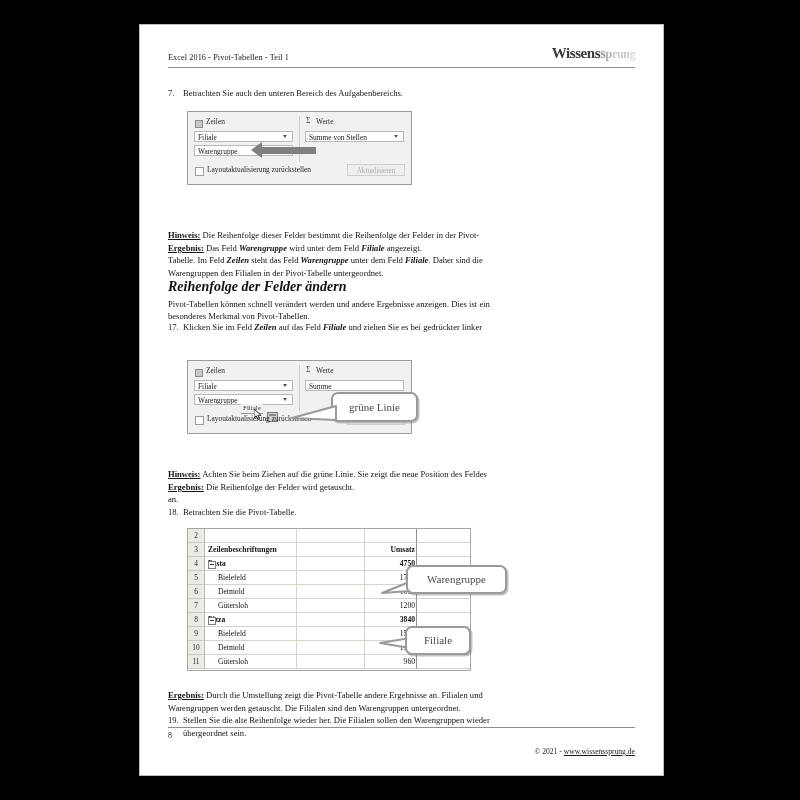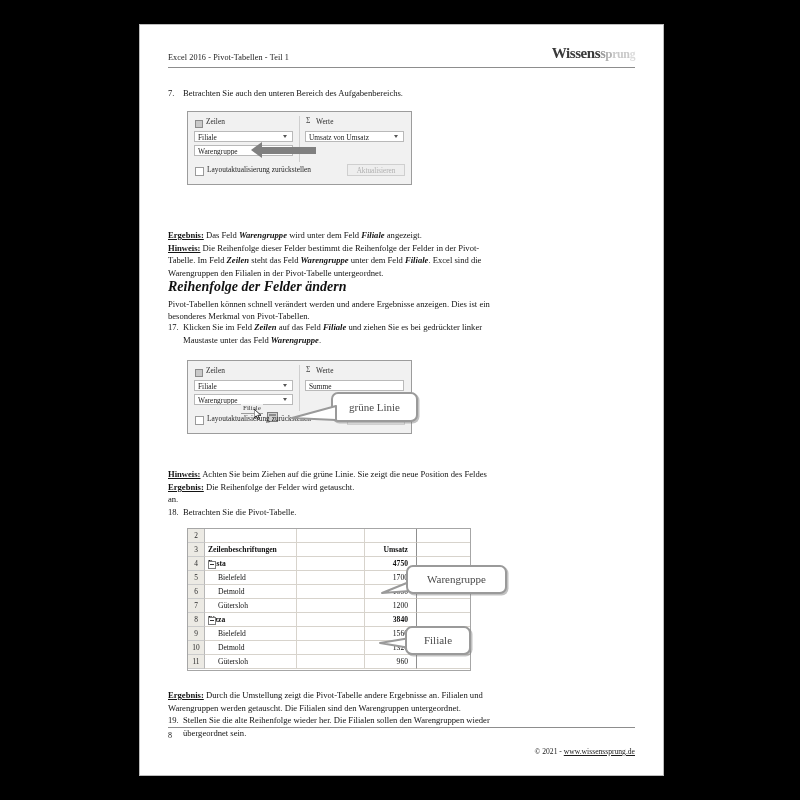--- a/index.html
+++ b/index.html
@@ -124,21 +124,21 @@
     white-space:nowrap;overflow:hidden;
   }
   .grid .cB{
     position:absolute;left:109px;width:68px;height:100%;
     border-right:1px solid #d7d3cc;border-bottom:1px solid #d7d3cc;box-sizing:border-box;
   }
   .grid .cC{
     position:absolute;left:177px;width:52px;height:100%;
     border-right:1px solid #8f8f8f;border-bottom:1px solid #d7d3cc;
     font-size:7.6px;color:#111;line-height:14px;box-sizing:border-box;
-    text-align:right;padding-right:8px;white-space:nowrap;
+    text-align:right;padding-right:1px;white-space:nowrap;
   }
   .grid .cD{
     position:absolute;left:229px;right:0;height:100%;
     border-bottom:1px solid #d7d3cc;box-sizing:border-box;
   }
   .grid .bold{font-weight:bold;}
   .grid .ind{padding-left:13px;}
   .grid .exp{
     position:absolute;left:3px;top:4px;width:6px;height:6px;
     border:1px solid #7d7d7d;background:#fff;
@@ -184,61 +184,58 @@
 
     <div class="sig" style="left:118px;top:4px;">Σ</div>
     <div class="zhead" style="left:128px;top:5px;">Werte</div>
 
     <div class="fld" style="left:6px;top:19px;width:99px;">Filiale</div>
     <div class="caret" style="left:95px;top:23px;"></div>
 
     <div class="fld" style="left:6px;top:33px;width:99px;">Warengruppe</div>
     <div class="caret" style="left:95px;top:37px;"></div>
 
-    <div class="fld" style="left:117px;top:19px;width:99px;">Umsatz von Umsatz</div>
+    <div class="fld" style="left:117px;top:19px;width:99px;">Summe von Stellen</div>
     <div class="caret" style="left:206px;top:23px;"></div>
 
     <div class="cb" style="left:7px;top:55px;"></div>
     <div class="cbrow" style="left:19px;top:53px;">Layoutaktualisierung zurückstellen</div>
     <div class="btn" style="left:159px;top:52px;width:58px;">Aktualisieren</div>
 
     <div class="garrow" style="left:63px;top:30px;width:65px;height:17px;">
       <div class="head"></div>
       <div class="shaft" style="left:11px;"></div>
     </div>
   </div>
 
   <div class="body" style="top:204px;">
     <div class="para">
+      <u class="lbl">Hinweis:</u><span> Die Reihenfolge dieser Felder bestimmt die Reihenfolge der Felder in der Pivot-</span>
+    </div>
+    <div class="para">
       <u class="lbl">Ergebnis:</u><span> Das Feld </span><b class="i">Warengruppe</b><span> wird unter dem Feld </span><b class="i">Filiale</b><span> angezeigt.</span>
     </div>
     <div class="para">
-      <u class="lbl">Hinweis:</u><span> Die Reihenfolge dieser Felder bestimmt die Reihenfolge der Felder in der Pivot-</span>
-    </div>
-    <div class="para">
-      <span>Tabelle. Im Feld </span><b class="i">Zeilen</b><span> steht das Feld </span><b class="i">Warengruppe</b><span> unter dem Feld </span><b class="i">Filiale</b><span>. Excel sind die</span>
+      <span>Tabelle. Im Feld </span><b class="i">Zeilen</b><span> steht das Feld </span><b class="i">Warengruppe</b><span> unter dem Feld </span><b class="i">Filiale</b><span>. Daher sind die</span>
     </div>
     <div class="para">
       <span>Warengruppen den Filialen in der Pivot-Tabelle untergeordnet.</span>
     </div>
   </div>
 
   <div class="body" style="top:252px;">
     <div class="h2">Reihenfolge der Felder ändern</div>
     <div class="para">Pivot-Tabellen können schnell verändert werden und andere Ergebnisse anzeigen. Dies ist ein</div>
     <div class="para">besonderes Merkmal von Pivot-Tabellen.</div>
   </div>
 
   <div class="body" style="top:296px;">
     <div class="step">
       <span class="num">17.</span>
       <span>Klicken Sie im Feld </span><b class="i">Zeilen</b><span> auf das Feld </span><b class="i">Filiale</b><span> und ziehen Sie es bei gedrückter linker</span>
-      <div>
-        <span>Maustaste unter das Feld </span><b class="i">Warengruppe</b><span>.</span>
-      </div>
     </div>
   </div>
 
   <div class="shot fp" style="left:47px;top:335px;width:223px;height:72px;">
 
     <div class="vdiv" style="left:111px;"></div>
 
     <div class="gl" style="left:7px;top:8px;"></div>
     <div class="zhead" style="left:18px;top:5px;">Zeilen</div>
 

